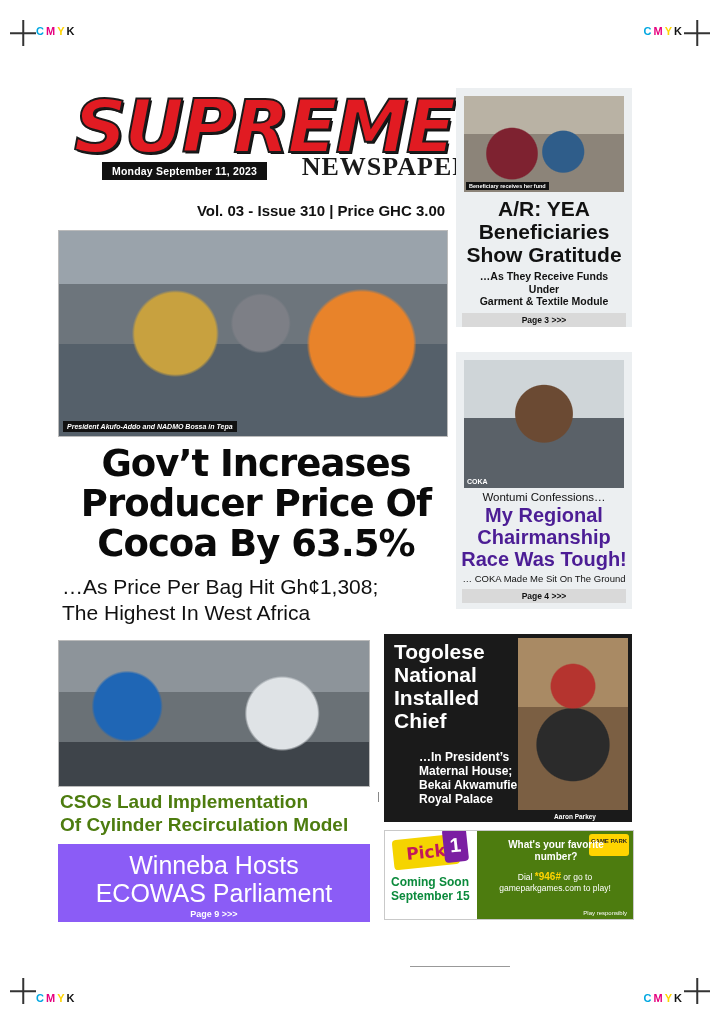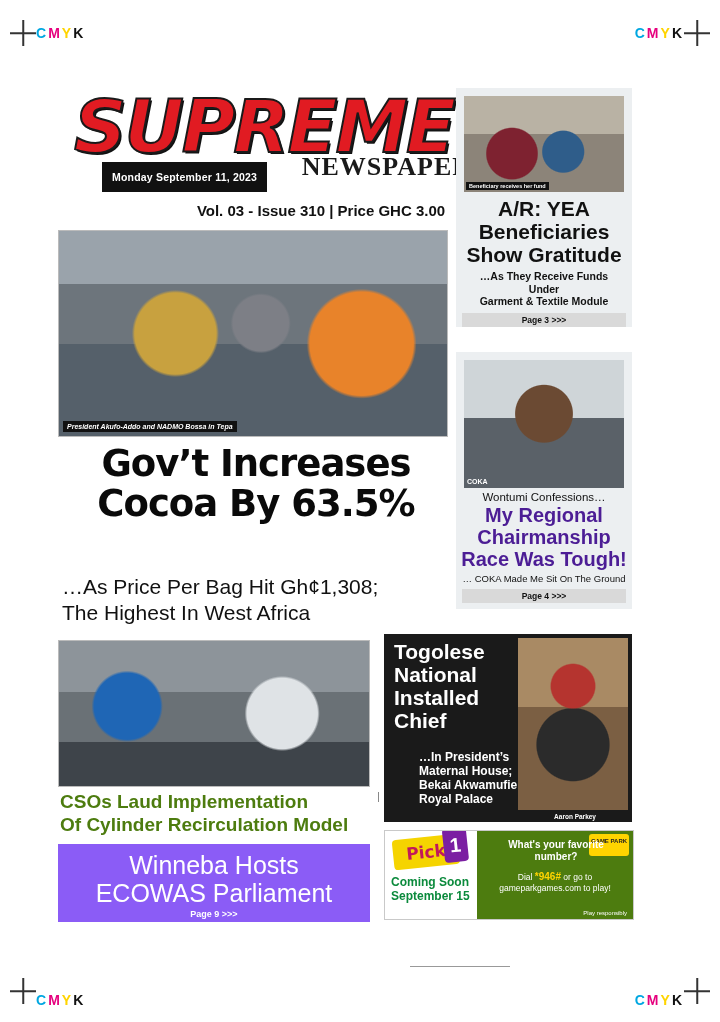--- a/index.html
+++ b/index.html
@@ -3,21 +3,21 @@
 <meta charset="utf-8">
 <style>
   html,body{margin:0;padding:0;background:#ffffff;}
   body{width:720px;height:1022px;position:relative;font-family:"Liberation Sans",sans-serif;overflow:hidden;}
 
   
   .regmark{position:absolute;width:26px;height:26px;}
   .regmark:before,.regmark:after{content:"";position:absolute;background:#333;}
   .regmark:before{left:50%;top:0;width:1.5px;height:100%;transform:translateX(-50%);}
   .regmark:after{top:50%;left:0;height:1.5px;width:100%;transform:translateY(-50%);}
-  .cmyk{position:absolute;font-size:14px;letter-spacing:2px;font-family:"Liberation Sans",sans-serif;font-weight:700;}
+  .cmyk{position:absolute;font-size:11px;letter-spacing:2px;font-family:"Liberation Sans",sans-serif;font-weight:700;}
   .cmyk .c{color:#00a7e1;} .cmyk .m{color:#e6007e;} .cmyk .y{color:#ffd400;} .cmyk .k{color:#111;}
 
   
   .sheet{position:absolute;left:36px;top:62px;width:648px;height:912px;background:#fff;}
 
   
   .masthead{position:absolute;left:38px;top:28px;width:400px;height:110px;}
   .supreme{
     font-family:"DejaVu Sans",sans-serif;
     font-weight:700;font-style:italic;
@@ -27,21 +27,21 @@
     text-shadow:2px 2px 0 #111;
     margin:0;
   }
   .newspaper-word{
     position:absolute;right:2px;top:62px;
     font-family:"Liberation Serif",serif;
     font-weight:700;font-size:26px;letter-spacing:1px;color:#1a1a1a;
   }
   .datebar{
     position:absolute;left:28px;top:72px;background:#111;color:#fff;
-    font-size:10.5px;font-weight:700;padding:9px 10px;letter-spacing:.2px;
+    font-size:10.5px;font-weight:700;padding:3px 10px;letter-spacing:.2px;
     font-family:"Liberation Sans",sans-serif;
   }
   .issueline{
     position:absolute;left:120px;top:140px;width:330px;text-align:center;
     font-family:"Liberation Sans",sans-serif;font-weight:700;font-size:15px;color:#111;
   }
 
   
   .mainphoto{position:absolute;left:22px;top:168px;width:388px;height:205px;overflow:hidden;border:1px solid #bbb;}
   .ph{position:absolute;inset:0;}
@@ -204,20 +204,21 @@
   </div>
   <div class="issueline">Vol. 03  -  Issue 310 | Price GHC 3.00</div>
 
   <div class="mainphoto">
     <div class="ph p-main"></div>
     <div class="cap">President Akufo-Addo and NADMO Bossa in Tepa</div>
   </div>
 
   <div class="headline">
     <div>Gov’t Increases</div>
+    <div>Producer Price Of</div>
     <div>Cocoa By 63.5%</div>
   </div>
   <div class="subhead">
     <div>…As Price Per Bag Hit Gh¢1,308;</div>
     <div>The Highest In West Africa</div>
   </div>
 
   <div class="rtop">
     <div class="imgbox">
       <div class="ph p-yea"></div>

